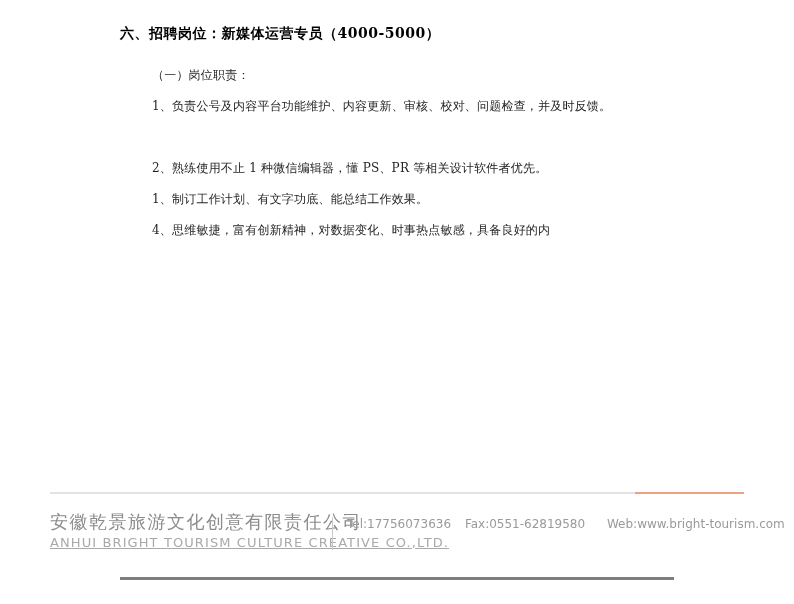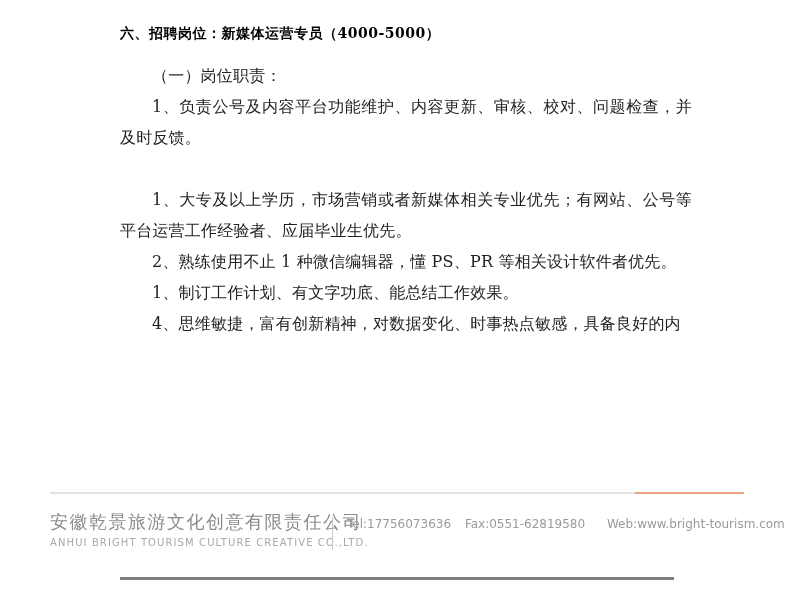--- a/index.html
+++ b/index.html
@@ -23,21 +23,21 @@
   }
   .doc-title {
     font-size: 14px;
     line-height: 26px;
     font-weight: bold;
     color: #000000;
     margin: 0 0 14px 0;
     letter-spacing: 0.5px;
   }
   .para {
-    font-size: 16px;
+    font-size: 12px;
     line-height: 31px;
     margin: 0;
     text-align: justify;
     text-indent: 32px;
     letter-spacing: 0.2px;
   }
   .section-gap { height: 31px; }
 
   
   .footer-rule {
@@ -58,26 +58,27 @@
     font-family: "DejaVu Sans", sans-serif;
   }
   .company-cn {
     font-size: 18px;
     line-height: 22px;
     color: #8b8b8b;
     font-weight: 500;
     letter-spacing: 1.5px;
   }
   .company-en {
-    font-size: 10px;
+    font-size: 13px;
     line-height: 12px;
     color: #a9a9a9;
     letter-spacing: 1.1px;
     margin-top: 4px;
     white-space: nowrap;
+    text-decoration: underline;
   }
   .footer-divider {
     position: absolute;
     left: 332px; top: 517px;
     width: 1px; height: 33px;
     background: #c9c9c9;
   }
   .contact {
     position: absolute;
     left: 347px; top: 514px;
@@ -101,21 +102,20 @@
 <div class="page">
 
   <div class="content">
     <h1 class="doc-title">六、招聘岗位：新媒体运营专员（4000-5000）</h1>
 
     <p class="para">（一）岗位职责：</p>
     <p class="para">1、负责公号及内容平台功能维护、内容更新、审核、校对、问题检查，并及时反馈。</p>
 
     <div class="section-gap"></div>
 
-    <p class="para">1、大专及以上学历，市场营销或者新媒体相关专业优先；有网站、公号等平台运营工作经验者、应届毕业生优先。</p>
     <p class="para">2、熟练使用不止 1 种微信编辑器，懂 PS、PR 等相关设计软件者优先。</p>
     <p class="para">1、制订工作计划、有文字功底、能总结工作效果。</p>
     <p class="para">4、思维敏捷，富有创新精神，对数据变化、时事热点敏感，具备良好的内</p>
   </div>
 
   <div class="footer-rule">
     <div class="footer-rule-accent"></div>
   </div>
 
   <div class="company">

